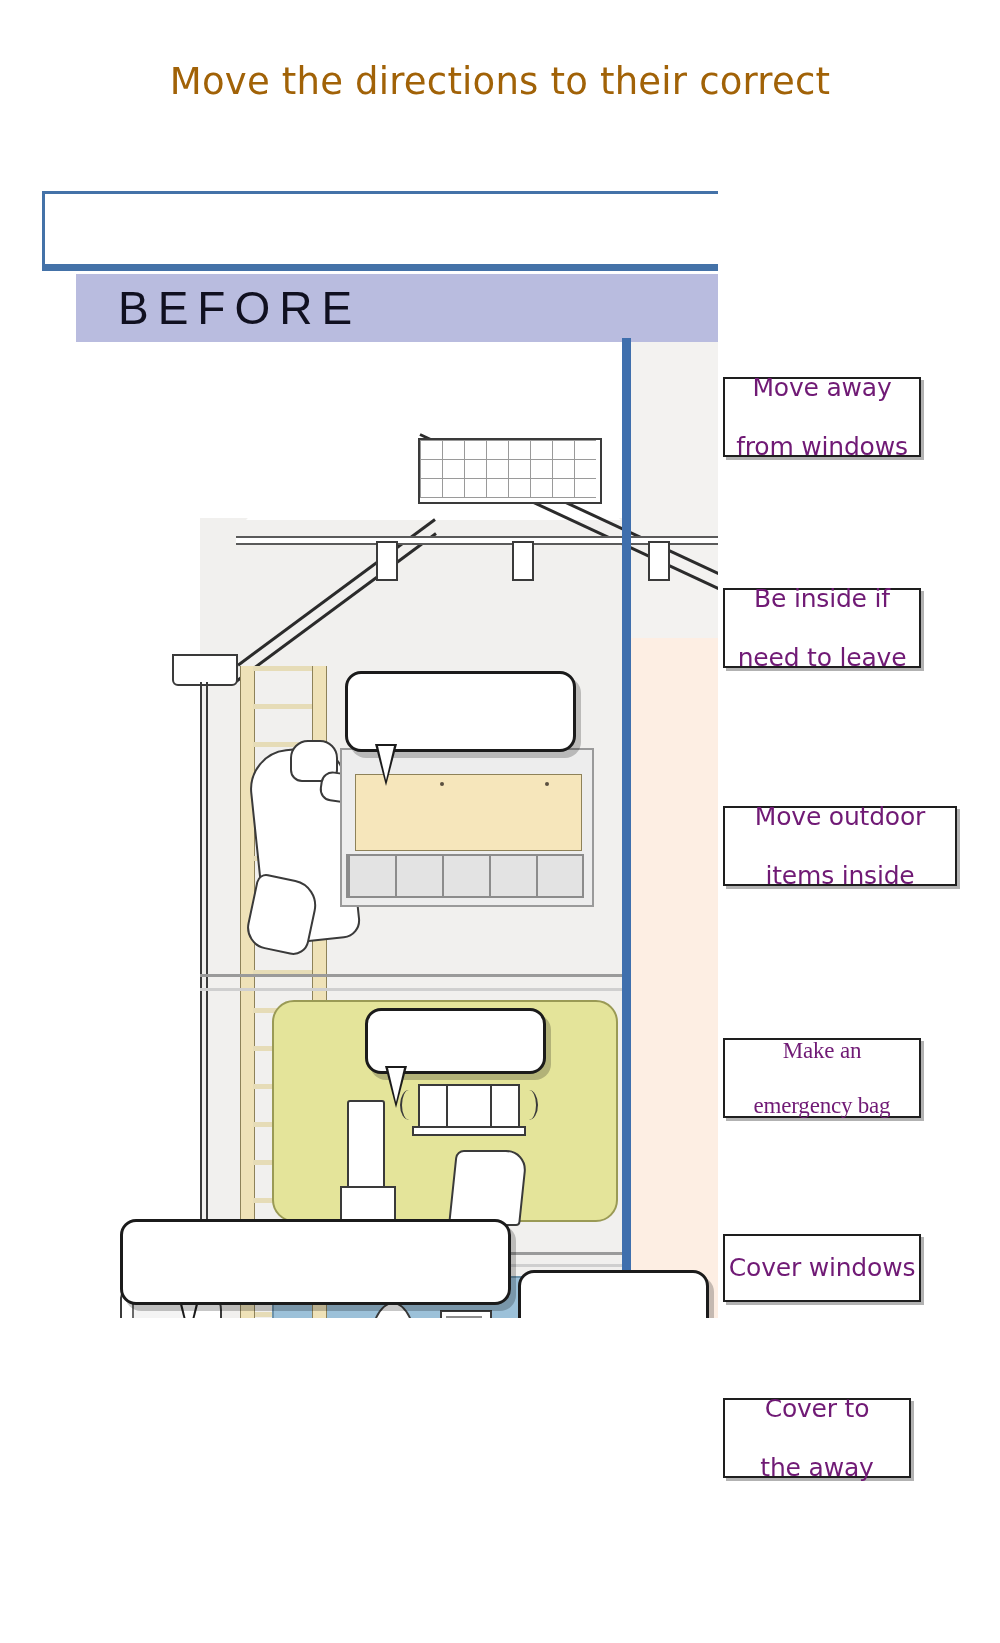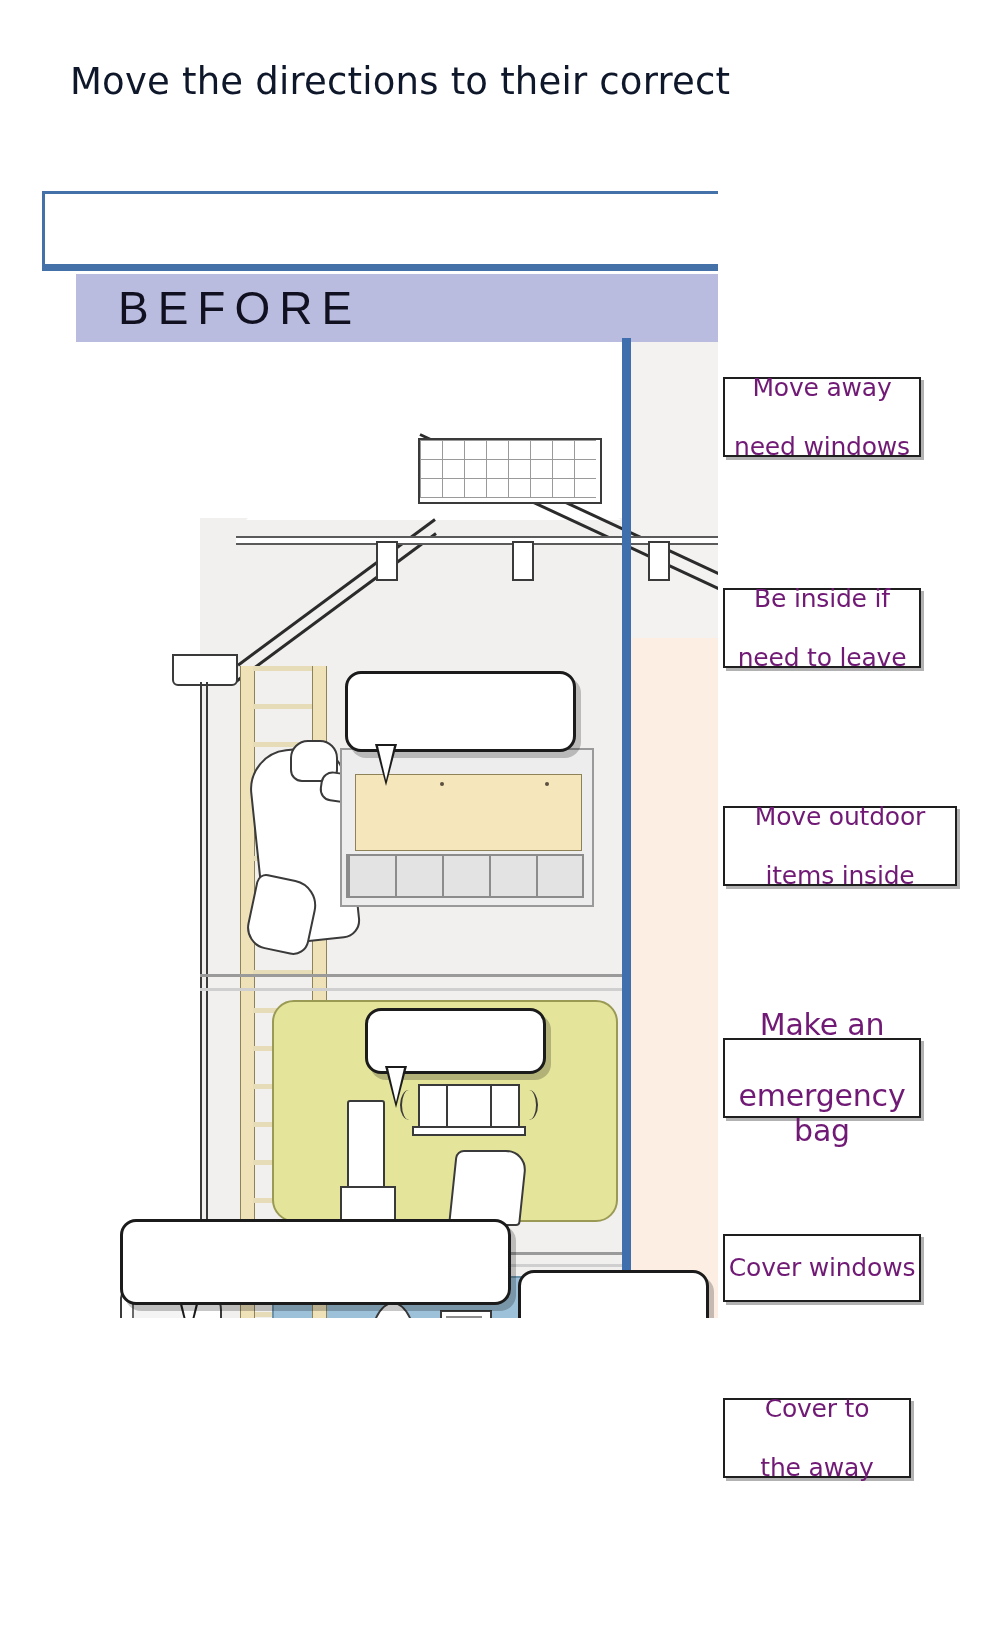--- a/index.html
+++ b/index.html
@@ -4,24 +4,24 @@
 <style>
   html,body{margin:0;padding:0;background:#ffffff;}
   body{
     width:1000px;height:1643px;position:relative;overflow:hidden;
     font-family:"DejaVu Sans", sans-serif;
   }
 
   
   #instruction{
     position:absolute;left:0;top:52px;width:1000px;
-    text-align:left;
+    text-align:center;
     font-family:"DejaVu Sans", sans-serif;
     font-size:37px;line-height:1.62;font-weight:500;
-    color:#0f172a;letter-spacing:.2px;
+    color:#a16207;letter-spacing:.2px;
     padding:0 70px;box-sizing:border-box;
   }
   #instruction .ln{display:block;}
 
   
   #sheet{
     position:absolute;left:0;top:188px;width:928px;height:1330px;
     overflow:hidden;
   }
 
@@ -116,21 +116,21 @@
     border:2px solid #1e1e1e;box-sizing:border-box;
     box-shadow:3px 3px 0 rgba(0,0,0,.30);
     display:flex;align-items:center;justify-content:center;
     text-align:center;
     font-family:"DejaVu Sans", sans-serif;
     font-size:25px;line-height:1.18;font-weight:400;color:#701a75;
     letter-spacing:-.2px;
     z-index:80;
   }
   .chip span{display:block;width:100%;}
-  .chip-wide{font-size:30px;}
+  .chip-wide{font-size:23px;font-family:Liberation Serif, serif;}
 
   
   #right-mask{
     position:absolute;left:718px;top:0;width:282px;height:1330px;
     background:#ffffff;z-index:50;
   }
   #bottom-mask{
     position:absolute;left:0;top:1318px;width:1000px;height:325px;
     background:#ffffff;z-index:70;
   }
@@ -306,21 +306,21 @@
   <div id="before-band"></div>
   <div id="before-text">BEFORE</div>
 
 </div>
 
 <div id="bottom-mask"></div>
 
 <div class="chip" style="left:723px;top:377px;width:198px;height:80px;">
   <span>
     <span>Move away</span><br>
-    <span>need windows</span>
+    <span>from windows</span>
   </span>
 </div>
 
 <div class="chip" style="left:723px;top:588px;width:198px;height:80px;">
   <span>
     <span>Be inside if</span><br>
     <span>need to leave</span>
   </span>
 </div>
 

